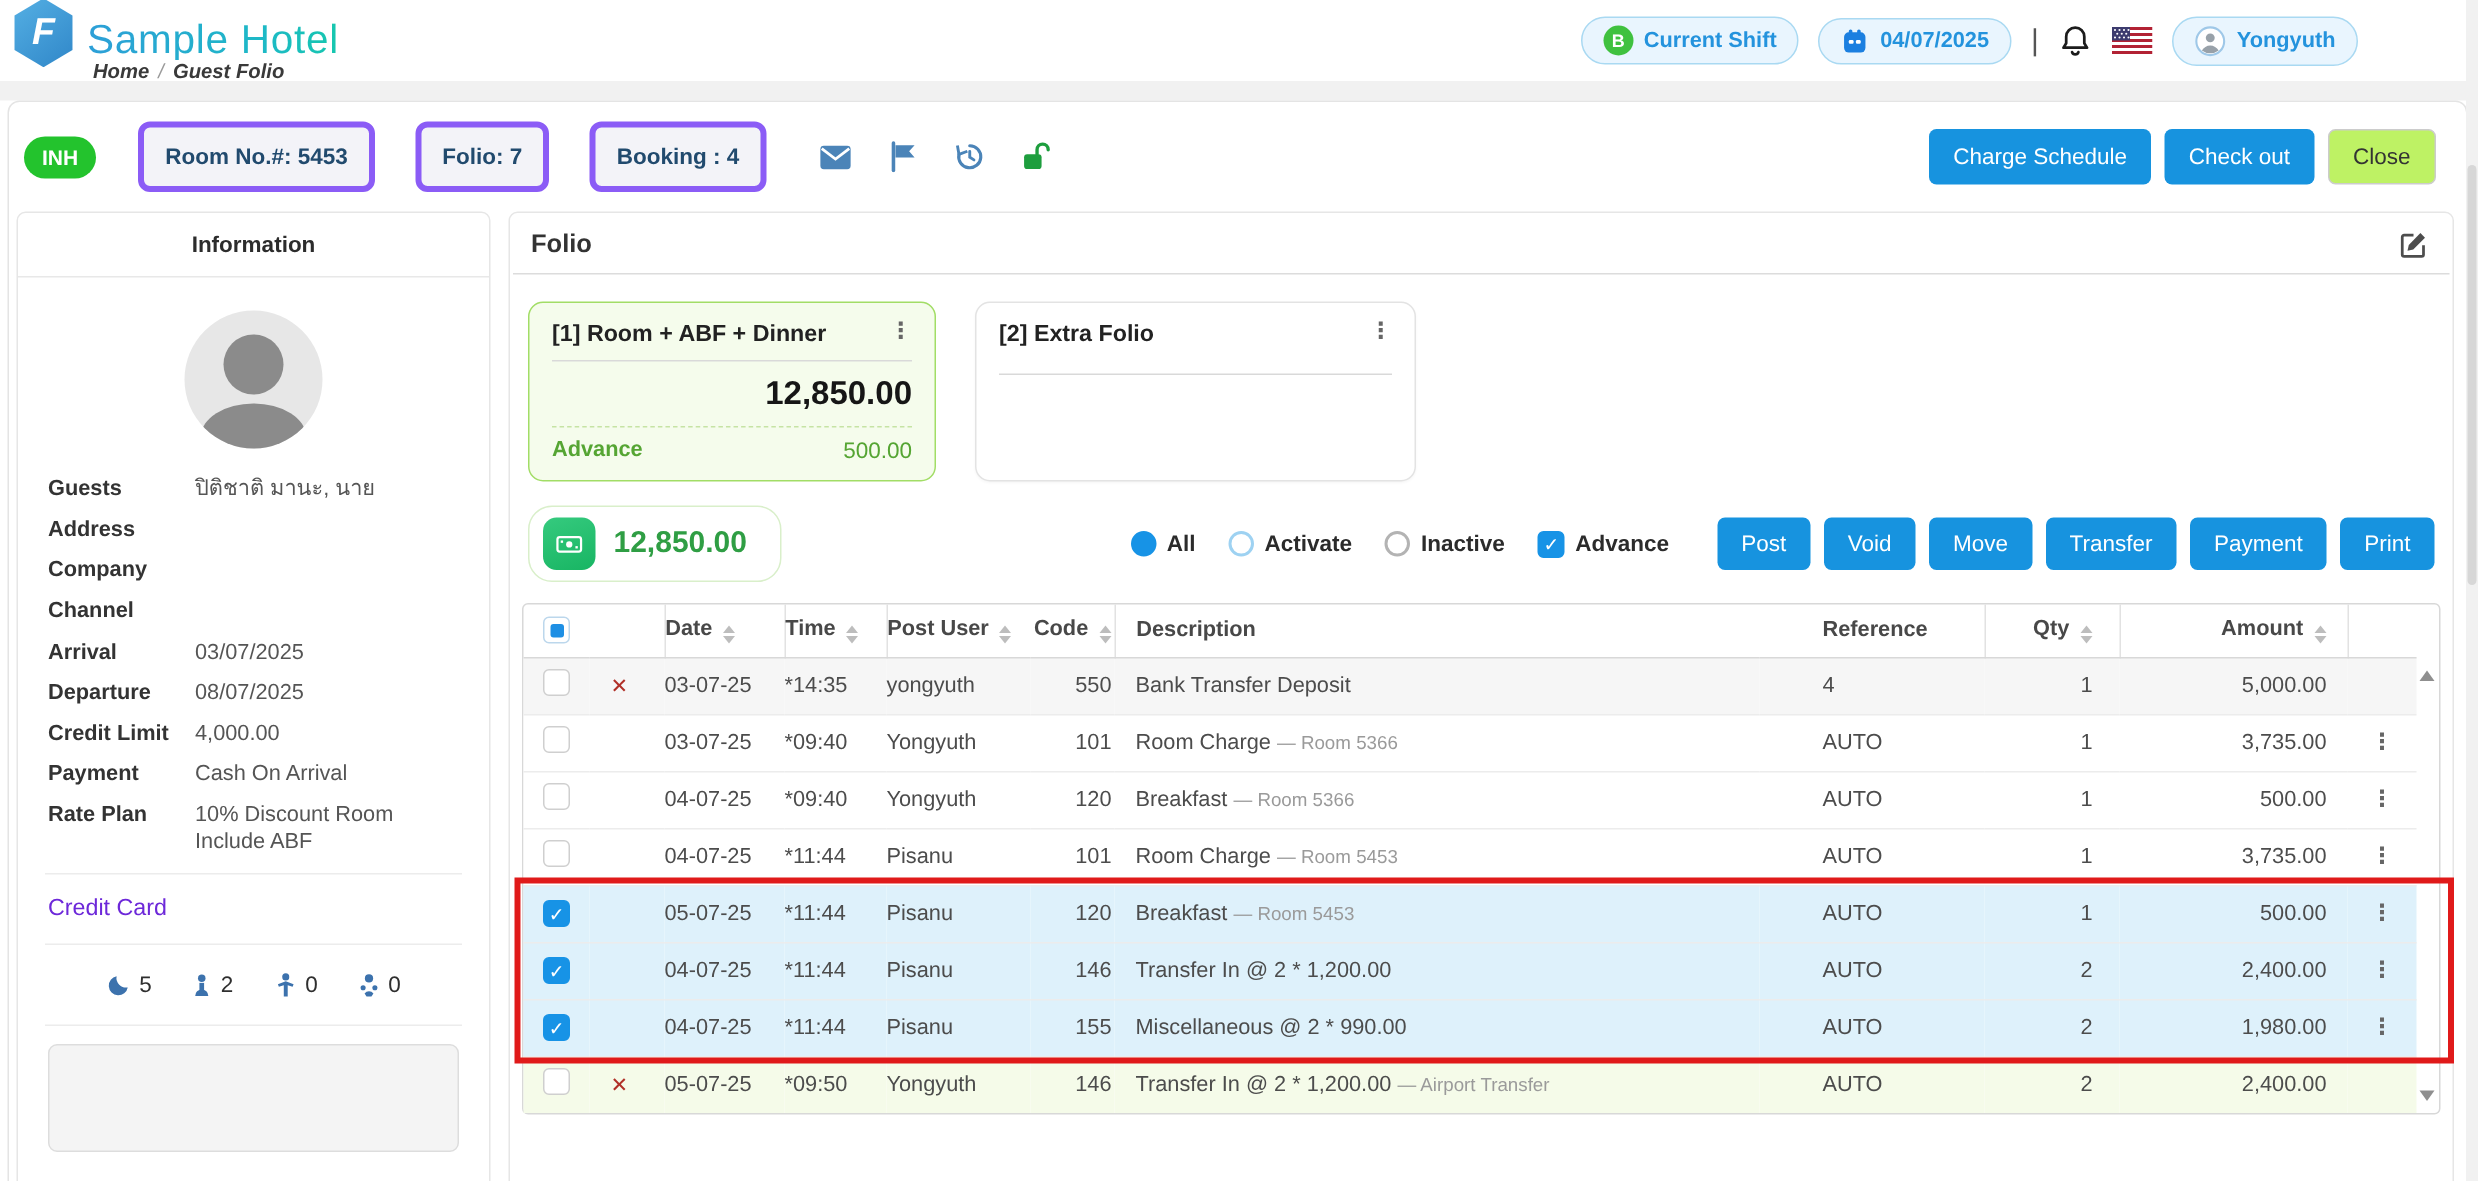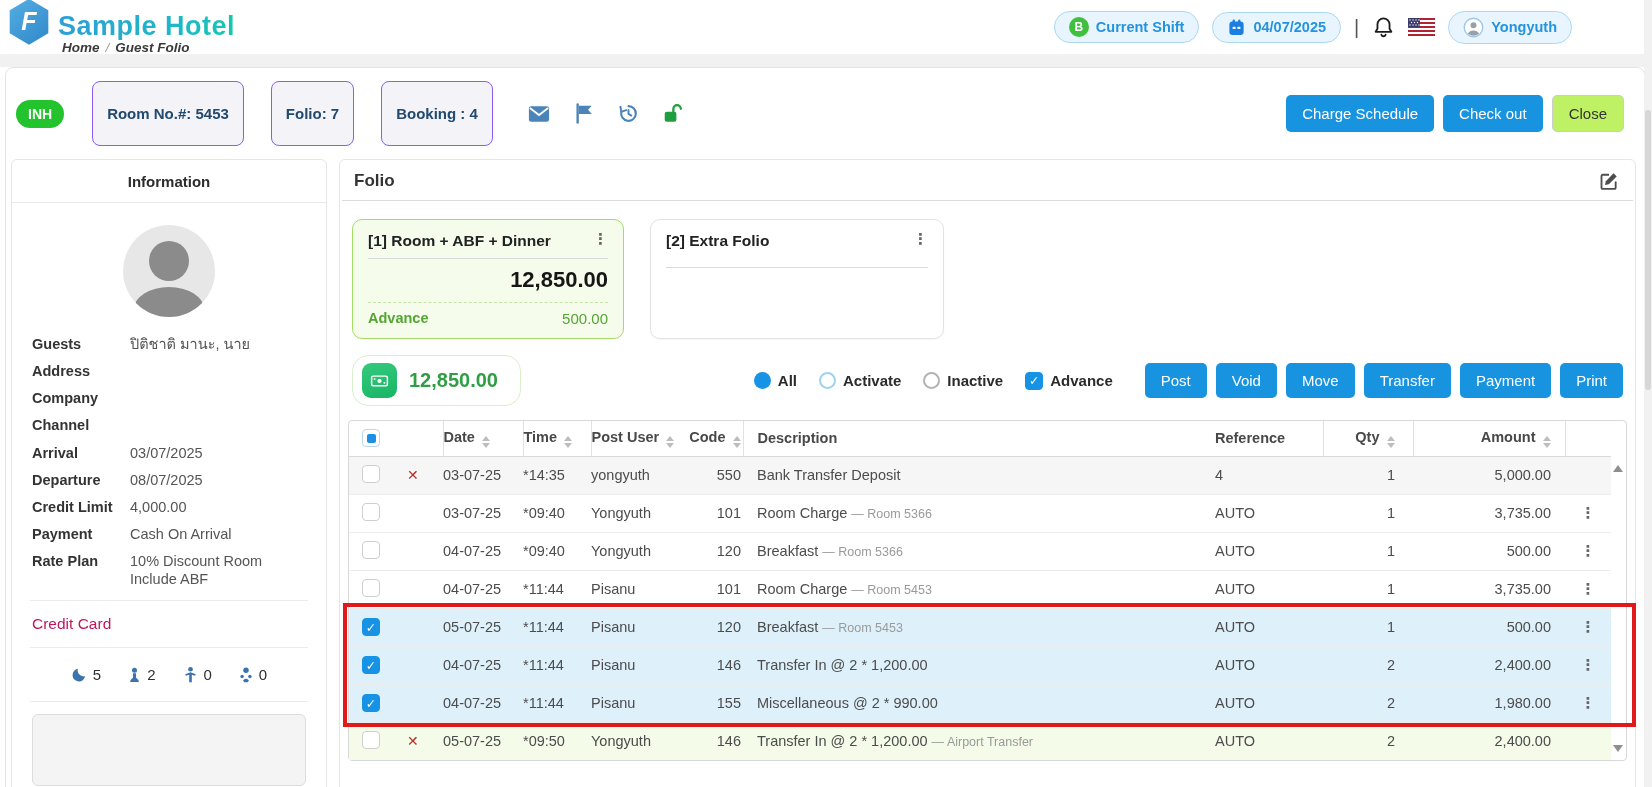--- a/index.html
+++ b/index.html
@@ -7,43 +7,43 @@
     font-family:"Liberation Sans","DejaVu Sans",sans-serif; background:#fff; color:#333; }
 
   
   .topbar { height:54px; display:flex; justify-content:space-between; align-items:center;
     padding:4px 80px 4px 8px; background:#fff; }
   .brand { display:flex; gap:8px; }
   .logo { width:42px; height:46px; background:linear-gradient(140deg,#55b0e4,#2f86c8);
     clip-path:polygon(50% 0,96% 25%,96% 75%,50% 100%,4% 75%,4% 25%);
     display:flex; align-items:center; justify-content:center;
     color:#fff; font-weight:800; font-style:italic; font-size:25px; }
-  .hotel-name { font-size:27px; font-weight:700; letter-spacing:.5px;
+  .hotel-name { font-size:27px; font-weight:400; letter-spacing:.5px;
     background:linear-gradient(90deg,#2d9fd8 0%,#1db9c6 70%,#16c7ae 100%);
     -webkit-background-clip:text; background-clip:text; color:transparent; line-height:1.05;margin-top:13px; }
   .breadcrumb { font-size:13.5px; font-weight:700; font-style:italic; color:#3a3a3a; margin-left:4px; }
   .breadcrumb .sep { color:#9a9a9a; margin:0 6px; font-weight:400; }
   .topbar-right { display:flex; align-items:center; gap:13px; }
   .pill { display:flex; align-items:center; gap:7px; background:#e9f5fe; border:1px solid #a9d9f2;
     border-radius:17px; padding:5px 14px; color:#2493dd; font-weight:700; font-size:14.5px; }
   .shift-circle { width:20px; height:20px; border-radius:50%; background:#3fc13f; color:#fff;
     font-size:12px; font-weight:800; display:flex; align-items:center; justify-content:center; }
   .vbar { color:#555; font-size:20px; font-weight:300; }
 
   
   .band { height:13px; background:#f1f1f1; }
   .body-card { position:absolute; left:5px; right:7px; top:67px; height:760px;
     background:#fff; border:1px solid #e4e4e4; border-radius:8px; }
 
   
   .toolbar { display:flex; align-items:center; padding:13px 20px 13px 10px;gap:16px; }
   .status-pill { background:#23c32d; color:#fff; font-weight:800; font-size:14px;
     border-radius:15px; padding:6px 12px; margin-right:12px; }
-  .tbtn { background:#f3f3f8; border:1px solid #8b5cf6; border-radius:8px; color:#214a6e;
-    font-weight:700; font-size:15px; padding:23px 14px; margin-right:11px; }
+  .tbtn { background:#f3f3f8; border:4px solid #8b5cf6; border-radius:8px; color:#214a6e;
+    font-weight:700; font-size:15px; padding:11px 14px; margin-right:11px; }
   .tool-icons { display:flex; align-items:center; gap:24px; margin-left:8px; }
   .toolbar-right { margin-left:auto; display:flex; gap:9px; }
   .btn-blue { background:#1793df; color:#fff; border:none; border-radius:5px;
     font-size:15px; font-weight:400; padding:9px 16px; font-family:inherit; }
   .btn-plain { background:#bef264; color:#333; border:1px solid #ccc; border-radius:5px;
     font-size:15px; padding:9px 16px; font-family:inherit; }
 
   
   .content { display:flex; gap:12px; padding:0 8px 0 5px; align-items:flex-start; }
 
@@ -52,21 +52,21 @@
   .info-divider { border-top:1px solid #e8e8e8; }
   .avatar-big { width:92px; height:92px; border-radius:50%; background:#e7e7e7; margin:22px auto 18px;
     position:relative; overflow:hidden; }
   .avatar-big .head { position:absolute; left:26px; top:16px; width:40px; height:40px; border-radius:50%; background:#8b8b8b; }
   .avatar-big .bust { position:absolute; left:11px; top:62px; width:70px; height:44px; border-radius:50% 50% 0 0; background:#8b8b8b; }
   .fields { padding:0 20px; }
   .frow { display:flex; margin-bottom:9px; font-size:14.5px; line-height:1.25; }
   .frow .lbl { width:98px; min-width:98px; font-weight:700; color:#333; }
   .frow .val { color:#555; }
   .side-sep { border-top:1px solid #ececec; margin:12px 18px; }
-  .link { color:#be185d; font-size:15.5px; }
+  .link { color:#6d28d9; font-size:15.5px; }
   .cc-link { display:block; padding:2px 20px; }
   .occ-row { display:flex; justify-content:center; gap:26px; align-items:center; padding:6px 0; }
   .occ { display:flex; align-items:center; gap:5px; font-size:15px; color:#2f2f2f; }
   .remark-row { display:flex; justify-content:space-between; align-items:center; padding:2px 20px 8px; }
   .remark-box { margin:0 20px; height:72px; background:#f4f4f4; border:1px solid #ddd; border-radius:6px; }
 
   
   .folio-card { flex:1; border:1px solid #e6e6e6; border-radius:6px; height:680px; background:#fff; position:relative; }
   .folio-head { display:flex; justify-content:space-between; align-items:center; padding:11px 16px 9px 14px; }
   .folio-title { font-size:17px; font-weight:700; color:#333; }

